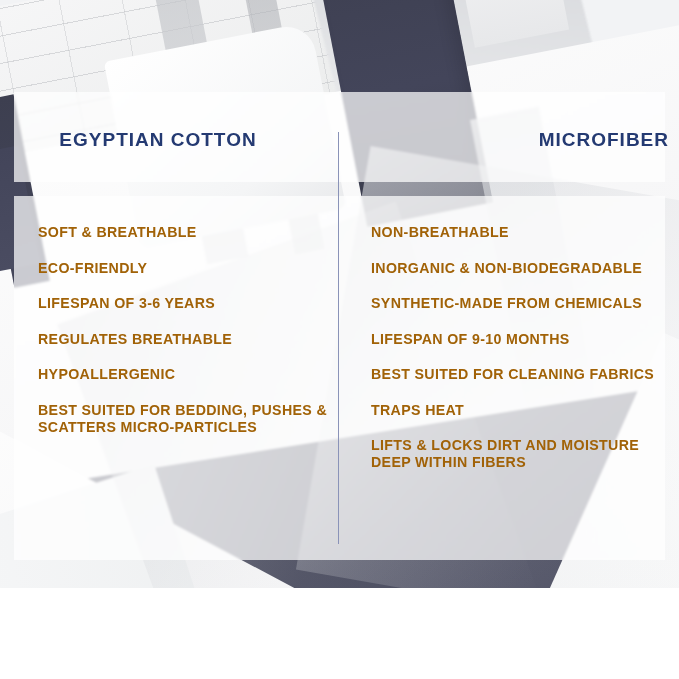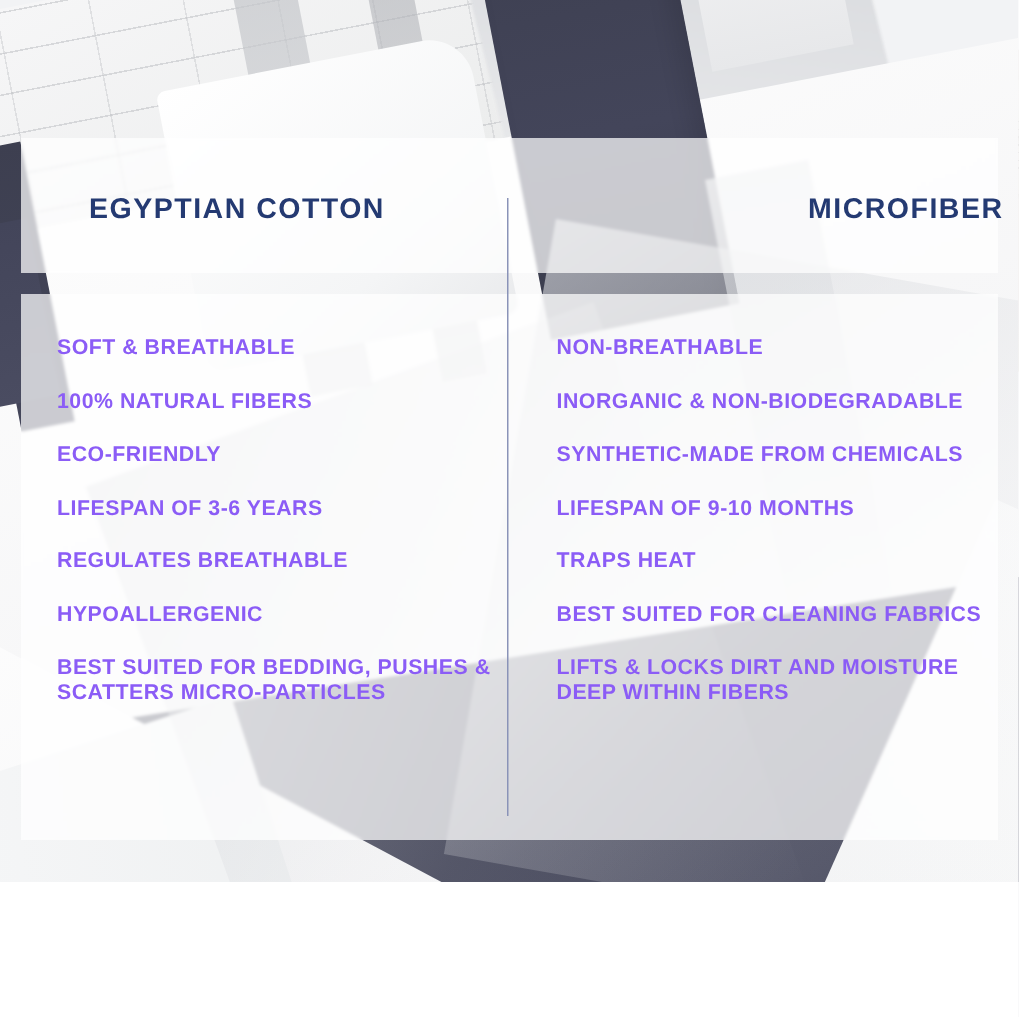--- a/index.html
+++ b/index.html
@@ -344,21 +344,21 @@
     list-style: none;
   }
   .col-left  .list { left: 38px; width: 292px; }
   .col-right .list { left: 33px; width: 300px; }
 
   .list-item {
     font-size: 14.2px;
     font-weight: 700;
     letter-spacing: 0.35px;
     line-height: 17px;
-    color: #8b5cf6;
+    color: #a16207;
     margin-bottom: 18.5px;
     white-space: pre-line;
   }
   .list-item.two-line {
     margin-bottom: 16px;
   }
 </style>
 </head>
 <body>
 
@@ -397,38 +397,37 @@
   <div class="panel panel-body"></div>
 
   <div class="divider"></div>
 
   <div class="content">
 
     <div class="col col-left">
       <div class="col-title">EGYPTIAN COTTON</div>
       <ul class="list">
         <li class="list-item">SOFT &amp; BREATHABLE</li>
-        <li class="list-item">100% NATURAL FIBERS</li>
         <li class="list-item">ECO-FRIENDLY</li>
         <li class="list-item">LIFESPAN OF 3-6 YEARS</li>
         <li class="list-item">REGULATES BREATHABLE</li>
         <li class="list-item">HYPOALLERGENIC</li>
         <li class="list-item two-line">BEST SUITED FOR BEDDING, PUSHES &amp;
 SCATTERS MICRO-PARTICLES</li>
       </ul>
     </div>
 
     <div class="col col-right">
       <div class="col-title">MICROFIBER</div>
       <ul class="list">
         <li class="list-item">NON-BREATHABLE</li>
         <li class="list-item">INORGANIC &amp; NON-BIODEGRADABLE</li>
         <li class="list-item">SYNTHETIC-MADE FROM CHEMICALS</li>
         <li class="list-item">LIFESPAN OF 9-10 MONTHS</li>
+        <li class="list-item">BEST SUITED FOR CLEANING FABRICS</li>
         <li class="list-item">TRAPS HEAT</li>
-        <li class="list-item">BEST SUITED FOR CLEANING FABRICS</li>
         <li class="list-item two-line">LIFTS &amp; LOCKS DIRT AND MOISTURE
 DEEP WITHIN FIBERS</li>
       </ul>
     </div>
 
   </div>
 </div>
 
 </body></html>

